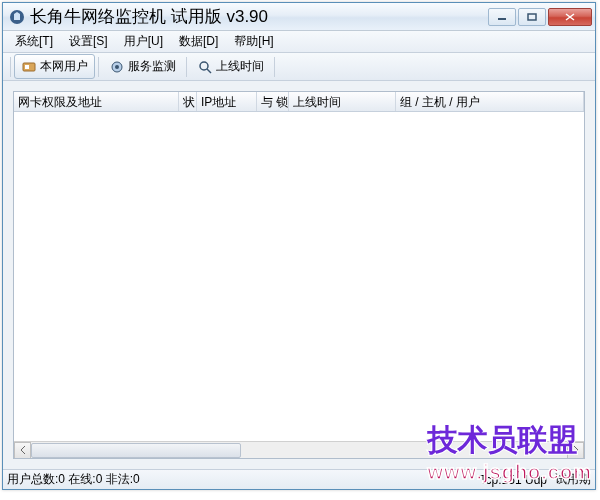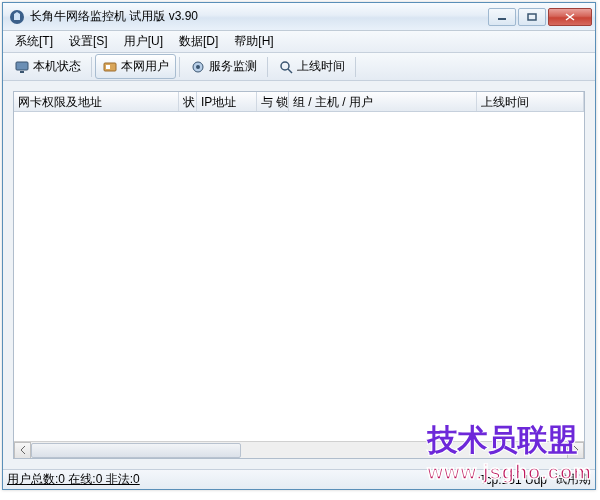--- a/index.html
+++ b/index.html
@@ -14,21 +14,21 @@
 }
 
 .titlebar {
   height: 28px;
   background: linear-gradient(#f8fbfe, #e6eef7 45%, #d9e5f2 55%, #e9f1fa);
   display: flex; align-items: center;
   border-bottom: 1px solid #c0cbd6;
   padding-left: 6px;
 }
 .titlebar .app-icon { width: 16px; height: 16px; margin-right: 5px; }
-.titlebar .title { font-size: 12px; color: #000; flex: 1; }
+.titlebar .title { font-size: 17px; color: #000; flex: 1; }
 .win-controls { display: flex; align-items: center; gap: 2px; padding-right: 3px; }
 .win-btn {
   width: 28px; height: 18px;
   border: 1px solid #9fb8d0;
   border-radius: 2px;
   background: linear-gradient(#f4f8fc, #dbe7f3);
   display: flex; align-items: center; justify-content: center;
   font-size: 9px; cursor: pointer;
 }
 .win-btn.close {
@@ -107,21 +107,21 @@
   border: 1px solid #b8c2cf; border-radius: 2px;
 }
 
 .statusbar {
   height: 20px;
   background: linear-gradient(#f4f7fb, #e5ecf3);
   border-top: 1px solid #c6d0dc;
   display: flex; align-items: center;
   font-size: 12px; padding: 0 4px;
 }
-.status-cell { padding-right: 20px; text-decoration: underline; }
+.status-cell { padding-right: 20px; }
 .status-right { margin-left: auto; padding-right: 2px; }
 
 .watermark {
   position: absolute;
   right: 8px; bottom: 16px;
   pointer-events: none;
   font-family: "Arial Black", Arial, sans-serif;
   font-weight: 900;
 }
 .wm-cn {
@@ -170,27 +170,20 @@
 
   <div class="menubar">
     <div class="menu-item">系统[T]</div>
     <div class="menu-item">设置[S]</div>
     <div class="menu-item">用户[U]</div>
     <div class="menu-item">数据[D]</div>
     <div class="menu-item">帮助[H]</div>
   </div>
 
   <div class="toolbar">
-    <div class="tool-btn">
-      <svg class="ico svg-ico" viewBox="0 0 16 16">
-          <rect x="2" y="3" width="12" height="8" rx="1" fill="#6b8fb5" stroke="#3a5570"></rect>
-          <rect x="6" y="12" width="4" height="2" fill="#3a5570"></rect>
-        </svg>
-      <span>本机状态</span>
-    </div>
     <div class="tool-sep"></div>
     <div class="tool-btn active">
       <svg class="ico svg-ico" viewBox="0 0 16 16">
           <rect x="2" y="4" width="12" height="8" rx="1" fill="#d9a65a" stroke="#9c6d2e"></rect>
           <rect x="4" y="6" width="4" height="4" fill="#fff"></rect>
         </svg>
       <span>本网用户</span>
     </div>
     <div class="tool-sep"></div>
     <div class="tool-btn">
@@ -210,22 +203,22 @@
     </div>
     <div class="tool-sep"></div>
   </div>
 
   <div class="content">
     <div class="col-headers">
       <div class="col-h" style="width:165px">网卡权限及地址</div>
       <div class="col-h" style="width:18px">状</div>
       <div class="col-h" style="width:60px">IP地址</div>
       <div class="col-h" style="width:32px">与 锁</div>
+      <div class="col-h" style="flex:1">上线时间</div>
       <div class="col-h" style="width:188px">组 / 主机 / 用户</div>
-      <div class="col-h" style="flex:1">上线时间</div>
     </div>
     <div class="data-area"></div>
     <div class="hscroll">
       <div class="scroll-arrow">
         <svg width="6" height="8">
             <path d="M5 0 L1 4 L5 8" fill="none" stroke="#666" stroke-width="1"></path>
           </svg>
       </div>
       <div class="scroll-track">
         <div class="scroll-thumb"></div>

